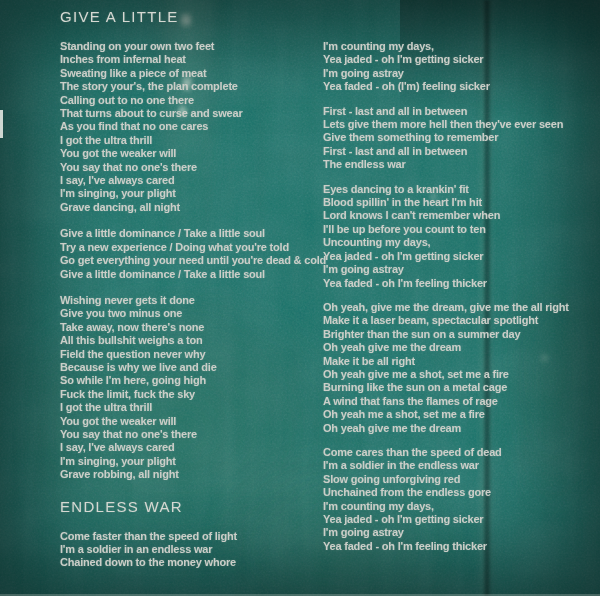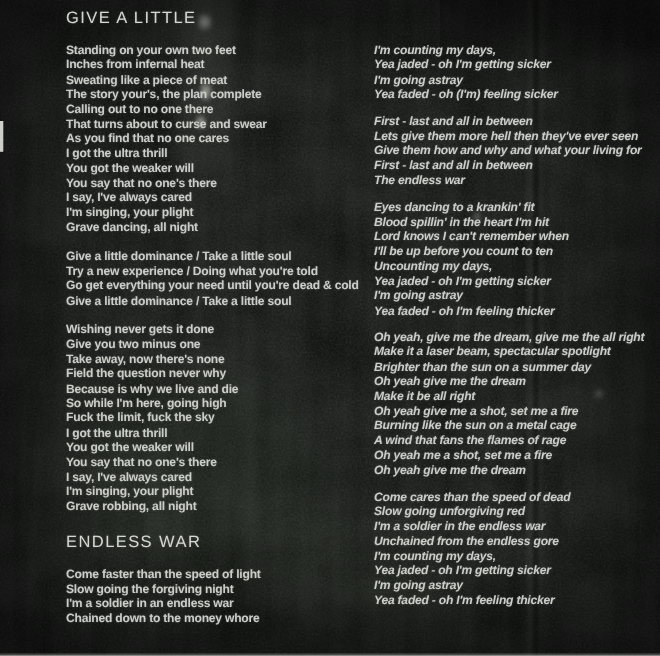--- a/index.html
+++ b/index.html
@@ -1,18 +1,18 @@
 <!DOCTYPE html>
 <html><head>
 <meta charset="utf-8">
 <style>
   html,body { margin:0; padding:0; background:#ffffff; }
   .page {
     position:relative; width:600px; height:596px; overflow:hidden;
-    background:#000000;
+    background:#0f766e;
     font-family:"Liberation Sans", sans-serif;
   }
   .page * { box-sizing:border-box; }
 
   
   .tex { position:absolute; inset:0; pointer-events:none; }
   .ov { position:absolute; pointer-events:none; }
   .tint { inset:0; background:rgba(52,66,48,0.10); }
   .patch-streak-top {
     left:148px; top:-30px; width:78px; height:300px;
@@ -49,21 +49,21 @@
     left:400px; top:-20px; width:210px; height:140px;
     background:linear-gradient(180deg, rgba(0,0,0,0.35), transparent);
   }
   .vignette { inset:0; box-shadow:inset 0 0 90px 26px rgba(0,0,0,0.55); }
   .edge-sliver { left:0; top:110px; width:3px; height:28px; background:rgba(238,240,234,0.85); filter:blur(0.5px); }
   .edge-bottom { left:0; bottom:0; width:600px; height:2px; background:rgba(220,222,214,0.25); }
 
   
   .col { position:absolute; z-index:5; }
   .col-left  { left:60px;  top:8px;  width:288px; }
-  .col-right { left:340px; top:40px; width:256px;font-style:italic; }
+  .col-right { left:323px; top:40px; width:256px; }
 
   .song-title {
     font-size:15px; font-weight:400; letter-spacing:1.3px;
     color:#d5d8d2; margin:0 0 15px 0; line-height:17px;
     text-shadow:0 0 2px rgba(210,215,205,0.25);
   }
   .song-title:not(:first-child) { margin-top:16px; }
 
   .stanza { margin:0 0 13px 0; }
   .col-right .stanza { margin-bottom:11px; }
@@ -135,50 +135,50 @@
       <div class="stanza">
         <div class="line">Give a little dominance / Take a little soul</div>
         <div class="line">Try a new experience / Doing what you're told</div>
         <div class="line">Go get everything your need until you're dead &amp; cold</div>
         <div class="line">Give a little dominance / Take a little soul</div>
       </div>
       <div class="stanza">
         <div class="line">Wishing never gets it done</div>
         <div class="line">Give you two minus one</div>
         <div class="line">Take away, now there's none</div>
+        <div class="line">All this bullshit weighs a ton</div>
         <div class="line">Field the question never why</div>
         <div class="line">Because is why we live and die</div>
         <div class="line">So while I'm here, going high</div>
         <div class="line">Fuck the limit, fuck the sky</div>
         <div class="line">I got the ultra thrill</div>
         <div class="line">You got the weaker will</div>
         <div class="line">You say that no one's there</div>
         <div class="line">I say, I've always cared</div>
         <div class="line">I'm singing, your plight</div>
         <div class="line">Grave robbing, all night</div>
       </div>
       <div class="song-title">ENDLESS WAR</div>
       <div class="stanza">
         <div class="line">Come faster than the speed of light</div>
-        <div class="line">Slow going the forgiving night</div>
         <div class="line">I'm a soldier in an endless war</div>
         <div class="line">Chained down to the money whore</div>
       </div>
     </div>
   <div class="col col-right">
       <div class="stanza">
         <div class="line">I'm counting my days,</div>
         <div class="line">Yea jaded - oh I'm getting sicker</div>
         <div class="line">I'm going astray</div>
         <div class="line">Yea faded - oh (I'm) feeling sicker</div>
       </div>
       <div class="stanza">
         <div class="line">First - last and all in between</div>
         <div class="line">Lets give them more hell then they've ever seen</div>
-        <div class="line">Give them how and why and what your living for</div>
+        <div class="line">Give them something to remember</div>
         <div class="line">First - last and all in between</div>
         <div class="line">The endless war</div>
       </div>
       <div class="stanza">
         <div class="line">Eyes dancing to a krankin' fit</div>
         <div class="line">Blood spillin' in the heart I'm hit</div>
         <div class="line">Lord knows I can't remember when</div>
         <div class="line">I'll be up before you count to ten</div>
         <div class="line">Uncounting my days,</div>
         <div class="line">Yea jaded - oh I'm getting sicker</div>
@@ -192,22 +192,22 @@
         <div class="line">Oh yeah give me the dream</div>
         <div class="line">Make it be all right</div>
         <div class="line">Oh yeah give me a shot, set me a fire</div>
         <div class="line">Burning like the sun on a metal cage</div>
         <div class="line">A wind that fans the flames of rage</div>
         <div class="line">Oh yeah me a shot, set me a fire</div>
         <div class="line">Oh yeah give me the dream</div>
       </div>
       <div class="stanza">
         <div class="line">Come cares than the speed of dead</div>
+        <div class="line">I'm a soldier in the endless war</div>
         <div class="line">Slow going unforgiving red</div>
-        <div class="line">I'm a soldier in the endless war</div>
         <div class="line">Unchained from the endless gore</div>
         <div class="line">I'm counting my days,</div>
         <div class="line">Yea jaded - oh I'm getting sicker</div>
         <div class="line">I'm going astray</div>
         <div class="line">Yea faded - oh I'm feeling thicker</div>
       </div>
     </div>
 </div>
 
 </body></html>

